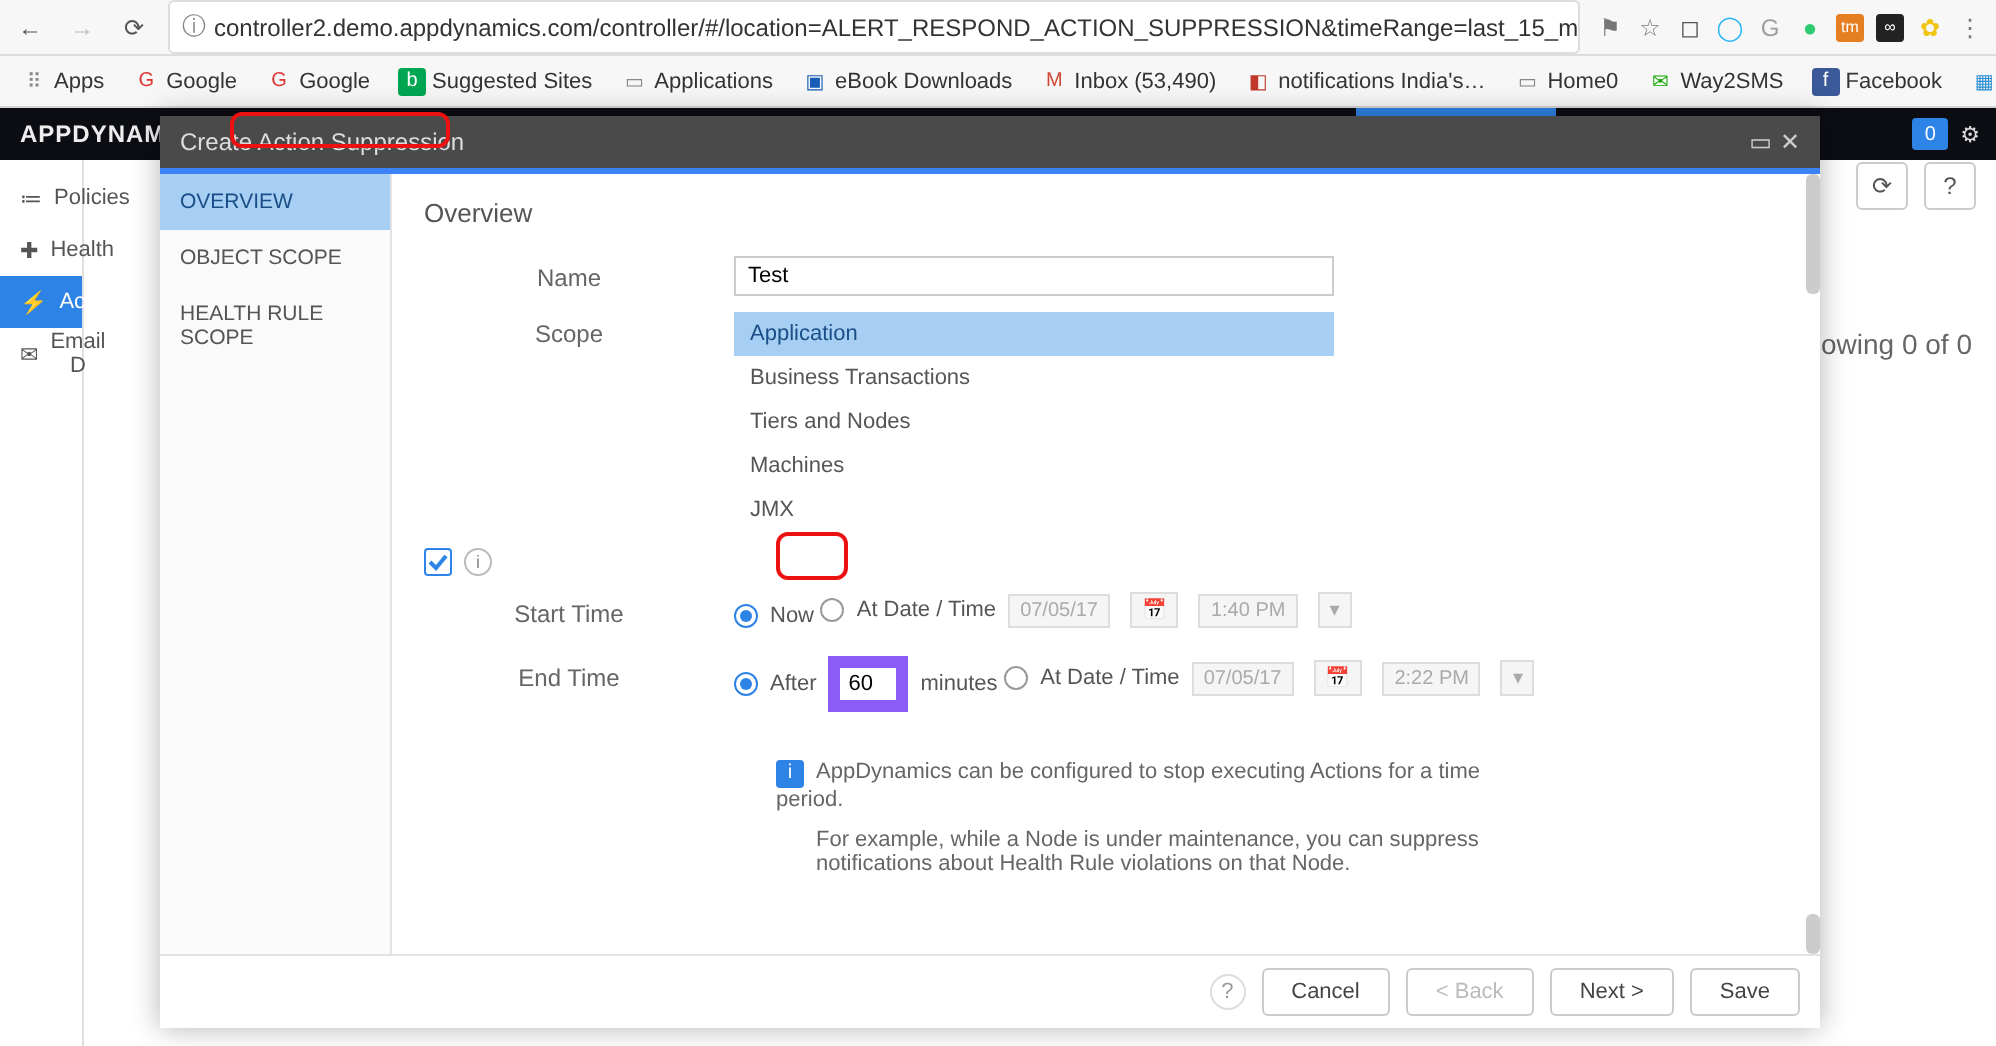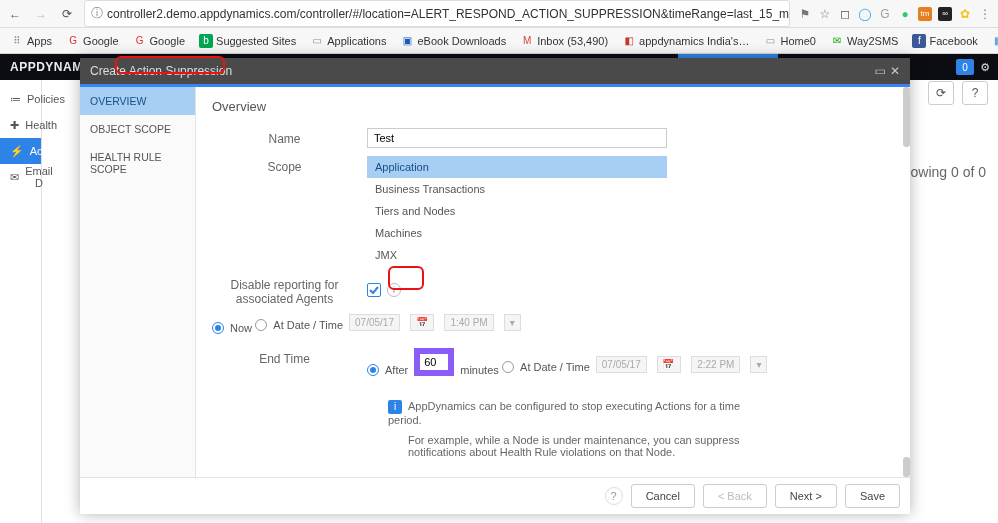--- a/index.html
+++ b/index.html
@@ -59,21 +59,21 @@
 .row { display:flex; align-items:flex-start; margin-bottom:8px; }
 .row label { width:155px; text-align:center; padding-right:10px; font-size:12px; color:#666; padding-top:4px;}
 input[type=text].fld{border:1px solid #ccc;padding:3px 6px;width:300px;font-size:11px;}
 .scope-list{width:300px;border:0;}
 .scope-item{padding:5px 8px;font-size:11px;color:#555;cursor:pointer;}
 .scope-item.sel{background:#a6cff3;color:#1a4e86;}
 .chk{width:14px;height:14px;border:1px solid #2e84e6;border-radius:2px;display:inline-flex;align-items:center;justify-content:center;}
 .chk svg{stroke:#2e84e6;}
 .info-ico{width:14px;height:14px;border:1px solid #bbb;border-radius:50%;display:inline-flex;align-items:center;justify-content:center;color:#888;font-size:9px;margin-left:6px;}
 
-.radio{display:inline-flex;align-items:flex-end;gap:6px;font-size:11px;color:#555;margin-bottom:6px;}
+.radio{display:inline-flex;align-items:center;gap:6px;font-size:11px;color:#555;margin-bottom:6px;}
 .radio .dot{width:12px;height:12px;border:1px solid #999;border-radius:50%;display:inline-flex;align-items:center;justify-content:center;}
 .radio.sel .dot{border-color:#2e84e6;}
 .radio.sel .dot::after{content:"";width:6px;height:6px;background:#2e84e6;border-radius:50%;}
 .dt-box{display:inline-block;border:1px solid #ddd;background:#f5f5f5;color:#aaa;padding:2px 5px;font-size:10px;margin-right:4px;}
 .num-box{width:40px;border:6px solid #8b5cf6;padding:2px 4px;font-size:11px;text-align:left;}
 
 .info-block{margin:18px 0 16px 176px;font-size:11px;color:#666;max-width:380px;}
 .info-badge{display:inline-block;width:14px;height:14px;background:#2e84e6;color:#fff;border-radius:2px;text-align:center;line-height:14px;font-size:10px;margin-right:6px;}
 
 .modal-footer{border-top:1px solid #e3e3e3;padding:6px 10px;display:flex;justify-content:flex-end;align-items:center;gap:8px;}
@@ -134,21 +134,21 @@
   <div class="bm">
       <span class="ico a">▣</span>
       <span>eBook Downloads</span>
     </div>
   <div class="bm">
       <span class="ico m">M</span>
       <span>Inbox (53,490)</span>
     </div>
   <div class="bm">
       <span class="ico y">◧</span>
-      <span>appdynamics India's…</span>
+      <span>notifications India's…</span>
     </div>
   <div class="bm">
       <span class="ico h">▭</span>
       <span>Home0</span>
     </div>
   <div class="bm">
       <span class="ico w">✉</span>
       <span>Way2SMS</span>
     </div>
   <div class="bm">
@@ -233,30 +233,30 @@
         <div class="scope-list">
           <div class="scope-item sel">Application</div>
           <div class="scope-item">Business Transactions</div>
           <div class="scope-item">Tiers and Nodes</div>
           <div class="scope-item">Machines</div>
           <div class="scope-item">JMX</div>
         </div>
       </div>
 
       <div class="row" style="align-items:center;">
-        <label>Disable reporting for associated Agents</label>
         <span class="chk">
           <svg width="10" height="10" viewBox="0 0 10 10" fill="none">
               <path d="M1 5 L4 8 L9 2" stroke-width="2"></path>
             </svg>
         </span>
         <span class="info-ico">i</span>
       </div>
 
       <div class="row">
+        <label>Start Time</label>
         <div>
           <div class="radio sel">
               <span class="dot"></span>
               <span>Now</span>
             </div>
           <div class="radio">
               <span class="dot"></span>
             <span>At Date / Time</span>
             <span class="dt-box">07/05/17</span>
             <span class="dt-box">📅</span>

